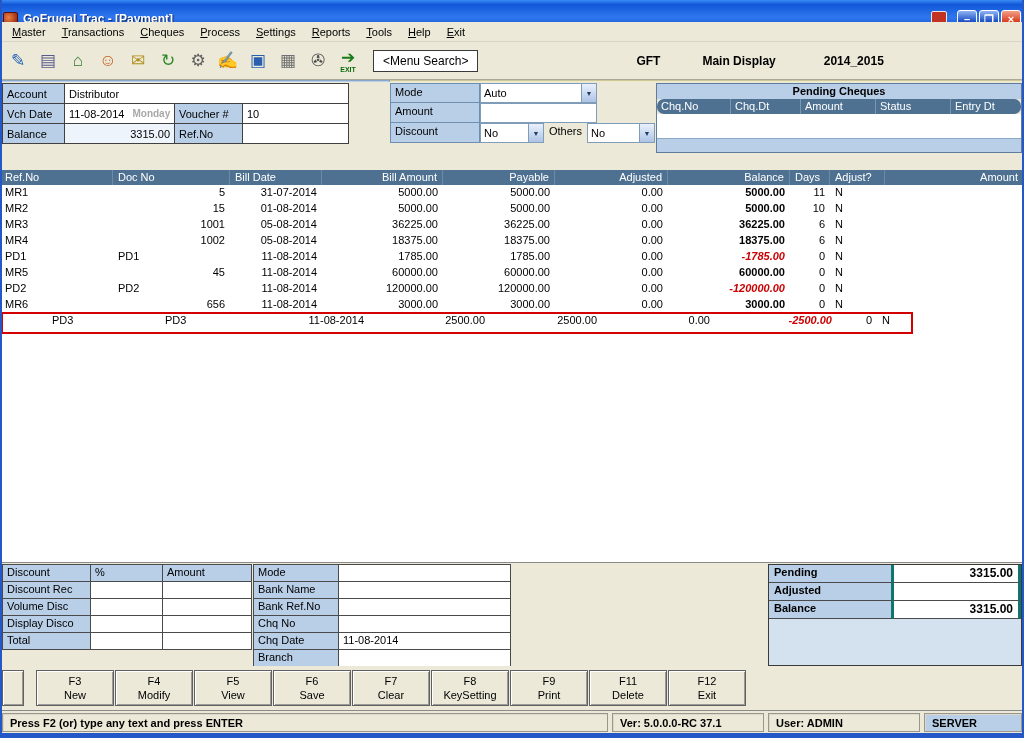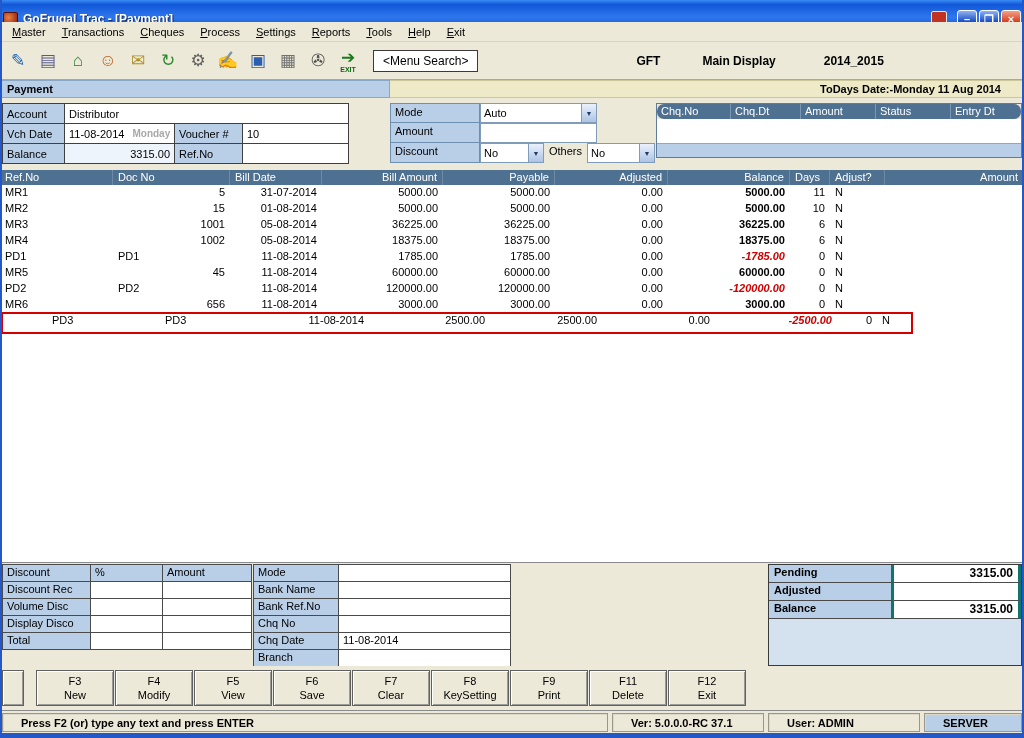--- a/index.html
+++ b/index.html
@@ -40,21 +40,21 @@
   .tb-division { margin-left:42px; }
   .tb-year { margin-left:48px; }
 
   
   .payment-header { position:absolute; left:0; top:80px; width:100%; height:18px; display:flex; }
   .ph-left { width:390px; background:#b9cfe8; border:1px solid #89a7c6; font-weight:bold; padding:2px 6px; }
   .ph-right { flex:1; background:#eeeac8; border:1px solid #cdc89c; border-left:none;
     font-weight:bold; text-align:right; padding:2px 22px 2px 0; }
 
   
-  .form-area { position:absolute; left:0; top:102px; width:100%; height:56px; background:#ece9d8; }
+  .form-area { position:absolute; left:0; top:82px; width:100%; height:56px; background:#ece9d8; }
   .left-block { position:absolute; left:2px; top:1px; display:grid;
     grid-template-columns:62px 110px 68px 106px; grid-auto-rows:20px;
     border-left:1px solid #404040; border-top:1px solid #404040; }
   .fcell { border-right:1px solid #404040; border-bottom:1px solid #404040;
     display:flex; align-items:center; padding:0 4px; overflow:hidden; white-space:nowrap; }
   .fcell.lbl { background:#b9cfe8; }
   .fcell.val { background:#fff; }
   .fcell.ro  { background:#eef4fc; }
   .span3 { grid-column:2 / 5; }
   .right-num { justify-content:flex-end; }
@@ -138,21 +138,21 @@
   .fn-btn { width:78px; height:36px; background:#ece9d8; border:1px solid #606060;
     box-shadow:inset 1px 1px 0 #fff, inset -1px -1px 0 #9a9a9a; cursor:pointer;
     font-family:"Liberation Sans", sans-serif; font-size:11px; color:#000;
     display:flex; flex-direction:column; align-items:center; justify-content:center; gap:1px; }
   .fn-key { line-height:1.1; } .fn-label { line-height:1.1; }
 
   
   .status-bar { position:absolute; left:0; top:710px; width:100%; height:23px; background:#ece9d8;
     border-top:1px solid #8a8a8a; display:flex; gap:4px; padding:2px 2px 1px 2px; }
   .sb-panel { border:1px solid #9a968a; box-shadow:inset 1px 1px 0 #dcd8cc;
-    padding:2px 18px; font-weight:bold; display:flex; align-items:center; overflow:hidden; white-space:nowrap; }
+    padding:2px 7px; font-weight:bold; display:flex; align-items:center; overflow:hidden; white-space:nowrap; }
   .sb-message { width:606px; }
   .sb-version { width:152px; }
   .sb-user { width:152px; }
   .sb-server { flex:1; background:#b9cfe8; }
 
   .bottom-strip { position:absolute; left:0; top:733px; width:100%; height:5px; background:#2458c8; }
   .win-border { position:absolute; top:0; width:2px; height:738px; background:#2458c8; z-index:60; pointer-events:none; }
   .win-border.left { left:0; } .win-border.right { right:0; }
 </style>
 </head>
@@ -276,20 +276,21 @@
         </div>
         <div class="others-lbl">Others</div>
         <div class="mval combo w68">
           <span>No</span>
           <span class="combo-arrow">▼</span>
         </div>
       </div>
     </div>
 
     <div class="pending-block">
+      <div class="pending-title">Pending Cheques</div>
       <div class="pending-cols">
           <div class="pc-col">Chq.No</div>
           <div class="pc-col">Chq.Dt</div>
           <div class="pc-col">Amount</div>
           <div class="pc-col">Status</div>
           <div class="pc-col">Entry Dt</div>
         </div>
       <div class="pending-body"></div>
       <div class="pending-foot"></div>
     </div>

